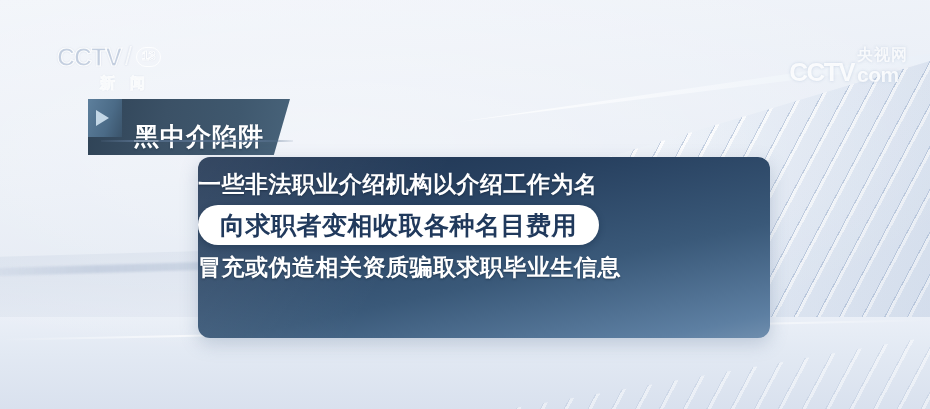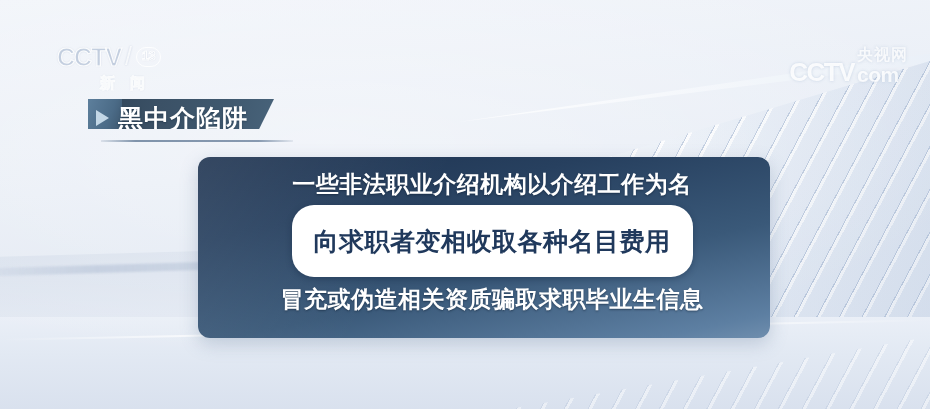--- a/index.html
+++ b/index.html
@@ -151,23 +151,23 @@
   }
   .wm .wm-com{
     font-size:21px;font-weight:700;letter-spacing:-.5px;
     color:rgba(255,255,255,.95);
     text-shadow:0 0 3px rgba(150,172,200,.5);
   }
 
   
   .banner-wrap{position:absolute;left:88px;top:99px;height:44px;}
   .banner{
-    position:relative;height:30px;display:flex;align-items:flex-start;
+    position:relative;height:56px;display:flex;align-items:flex-end;
     background:linear-gradient(100deg,#2f4356 0%,#3b5166 38%,#3f586e 72%,#48637a 100%);
-    padding:0 26px 0 30px;
+    padding:0 26px 0 46px;
     clip-path:polygon(0 0, 100% 0, 92% 100%, 0% 100%);
     box-shadow:0 2px 5px rgba(70,95,125,.25);
   }
   .banner-arrow{
     position:absolute;left:0;top:0;height:38px;width:34px;
     background:linear-gradient(110deg,#5d7f9c 0%,#4b6b87 60%,#3a536a 100%);
     clip-path:polygon(0 0, 100% 0, 100% 100%, 0% 100%);
   }
   .banner-arrow .tri{
     position:absolute;left:8px;top:11px;
@@ -192,33 +192,33 @@
     background:linear-gradient(168deg,#1e3350 0%,#27405f 28%,#3a5979 62%,#5d7fa2 92%,#6f8eae 100%);
     box-shadow:0 6px 18px rgba(86,110,145,.28);
     overflow:hidden;
   }
   .card .gloss{
     position:absolute;inset:0;
     background:linear-gradient(120deg,rgba(255,255,255,.10) 0%,rgba(255,255,255,0) 38%);
     pointer-events:none;
   }
   .card-lines{
-    position:absolute;left:8px;top:0;width:572px;height:181px;
-    display:flex;flex-direction:column;align-items:center;
+    position:absolute;left:0;top:0;width:572px;height:181px;
+    display:flex;flex-direction:column;align-items:flex-start;
     padding-top:11px;box-sizing:border-box;
   }
   .line{
     font-size:23px;font-weight:700;color:#ffffff;letter-spacing:.5px;
     line-height:32px;white-space:nowrap;
     text-shadow:0 1px 2px rgba(10,25,45,.5);
   }
   .pill{
     margin:5px 0 4px 0;
     background:#ffffff;border-radius:22px;
-    padding:20px 22px;
+    padding:4px 22px;
     box-shadow:0 2px 6px rgba(15,35,60,.35);
   }
   .pill .line-hl{
     font-size:25px;font-weight:700;color:#20395c;letter-spacing:.5px;
     line-height:32px;white-space:nowrap;text-shadow:none;
   }
   .line.l3{margin-top:4px;}
   .line.l4{margin-top:2px;}
 </style>
 </head>

